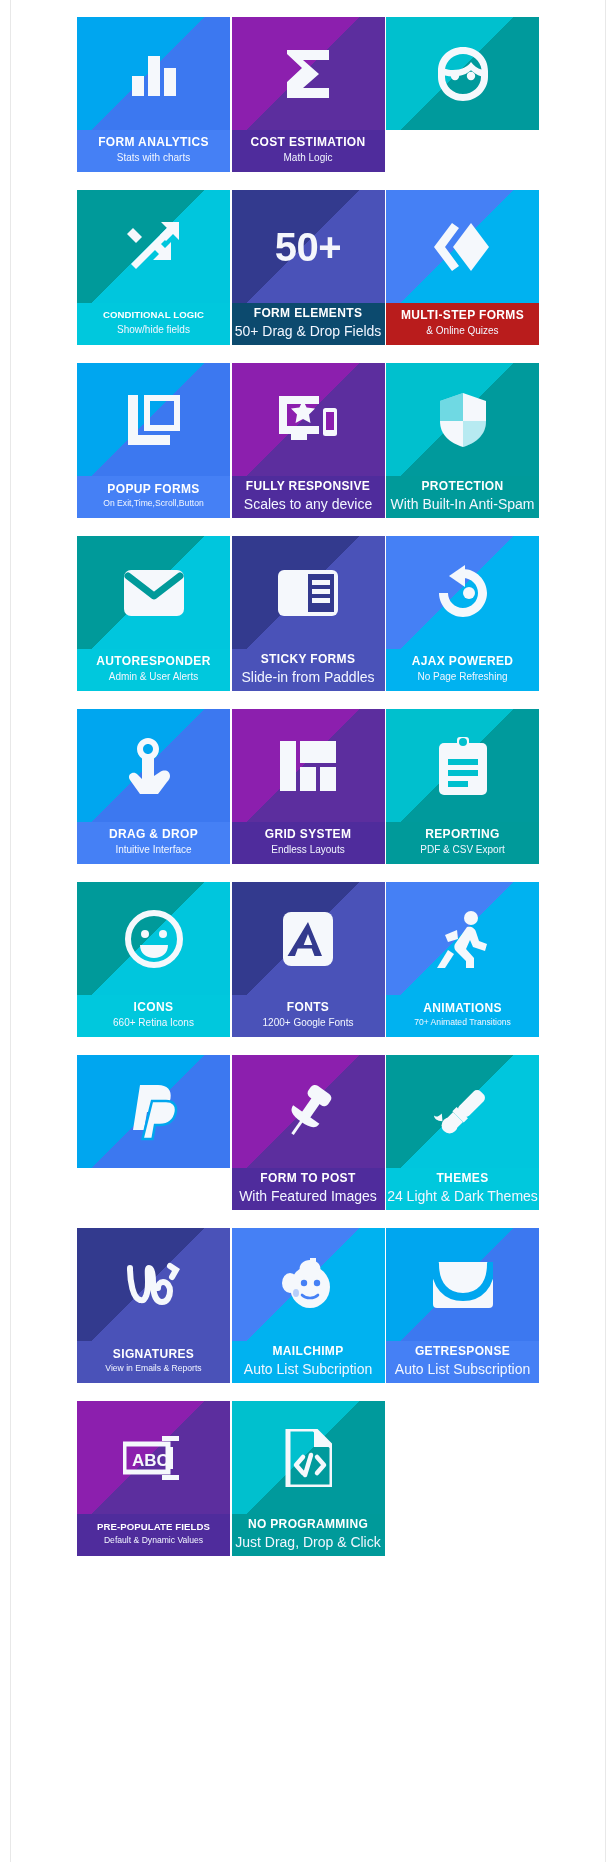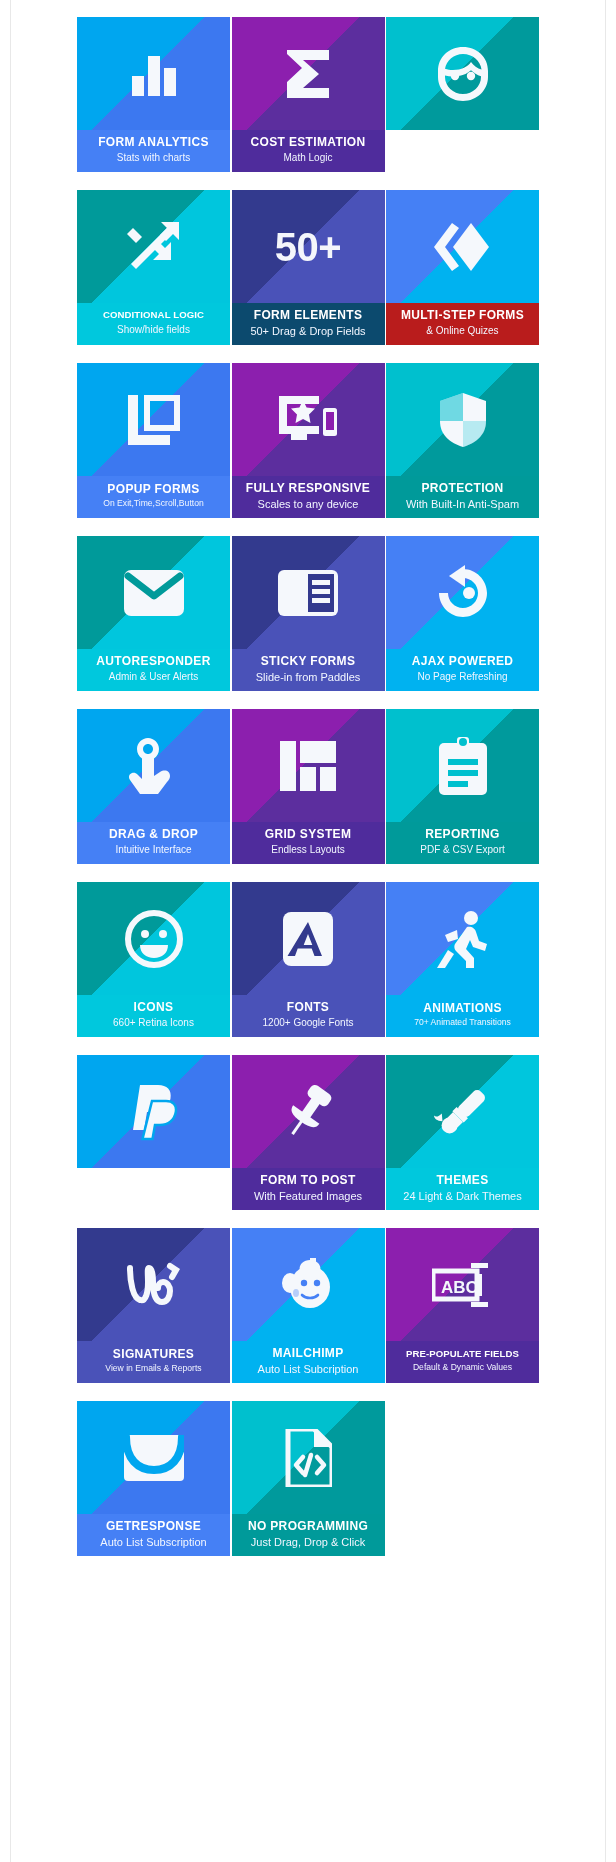--- a/index.html
+++ b/index.html
@@ -89,21 +89,21 @@
   .tile-sub {
     margin-top: 3px;
     font-size: 10px;
     font-weight: 400;
     color: #f2f6ff;
     line-height: 1.15;
     text-align: center;
     white-space: nowrap;
   }
   .tile-title.tight { font-size: 9.6px; letter-spacing: 0.1px; }
-  .tile-sub.tight { font-size: 11px; }
+  .tile-sub.tight { font-size: 14px; }
   .tile-sub.tighter { font-size: 8.6px; }
 </style>
 </head>
 <body>
 
 <div class="page-frame">
   <div class="grid" id="grid">
       <div class="tile">
     <div class="tile-icon" style="background:#00a6ef">
       <div class="tile-shadow" style="background:linear-gradient(135deg, transparent 0 48%, #3c78f0 48% 100%)"></div>
@@ -470,53 +470,53 @@
               <ellipse cx="16" cy="36" rx="3" ry="4" fill="#4580f5" opacity=".35"></ellipse>
             </svg>
           </div>
     </div>
     <div class="tile-foot" style="background:#00b2f0">
       <div class="tile-title">MAILCHIMP</div>
       <div class="tile-sub tight">Auto List Subcription</div>
     </div>
       </div>
       <div class="tile">
+    <div class="tile-icon" style="background:#00a6ef">
+      <div class="tile-shadow" style="background:linear-gradient(135deg, transparent 0 48%, #3c78f0 48% 100%)"></div>
+      <div class="tile-glyph">
+            <svg width="60" height="46" viewBox="0 0 60 46">
+              <rect x="0" y="0" width="60" height="46" rx="4" fill="#f5f8fc"></rect>
+              <path d="M2 2c0 22 12 33 28 33S58 24 58 2" fill="none" stroke="#00a6ef" stroke-width="8" stroke-linecap="round"></path>
+            </svg>
+          </div>
+    </div>
+    <div class="tile-foot" style="background:#4580f5">
+      <div class="tile-title">GETRESPONSE</div>
+      <div class="tile-sub tight">Auto List Subscription</div>
+    </div>
+      </div>
+      <div class="tile">
     <div class="tile-icon" style="background:#8c1fae">
       <div class="tile-shadow" style="background:linear-gradient(135deg, transparent 0 48%, #5c2e9e 48% 100%)"></div>
       <div class="tile-glyph">
             <svg width="62" height="50" viewBox="0 0 62 50">
               <rect x="1" y="11" width="44" height="28" fill="none" stroke="#f5f8fc" stroke-width="5"></rect>
               <text x="9" y="33" font-family="Liberation Sans, sans-serif" font-size="17" font-weight="700" fill="#f5f8fc">ABC</text>
               <rect x="45" y="14" width="5" height="22" fill="#f5f8fc"></rect>
               <rect x="39" y="3" width="17" height="5" fill="#f5f8fc"></rect>
               <rect x="39" y="42" width="17" height="5" fill="#f5f8fc"></rect>
             </svg>
           </div>
     </div>
     <div class="tile-foot" style="background:#4f2c9c">
       <div class="tile-title tight">PRE-POPULATE FIELDS</div>
       <div class="tile-sub tighter">Default &amp; Dynamic Values</div>
     </div>
       </div>
       <div class="tile">
-    <div class="tile-icon" style="background:#00a6ef">
-      <div class="tile-shadow" style="background:linear-gradient(135deg, transparent 0 48%, #3c78f0 48% 100%)"></div>
-      <div class="tile-glyph">
-            <svg width="60" height="46" viewBox="0 0 60 46">
-              <rect x="0" y="0" width="60" height="46" rx="4" fill="#f5f8fc"></rect>
-              <path d="M2 2c0 22 12 33 28 33S58 24 58 2" fill="none" stroke="#00a6ef" stroke-width="8" stroke-linecap="round"></path>
-            </svg>
-          </div>
-    </div>
-    <div class="tile-foot" style="background:#4580f5">
-      <div class="tile-title">GETRESPONSE</div>
-      <div class="tile-sub tight">Auto List Subscription</div>
-    </div>
-      </div>
-      <div class="tile">
     <div class="tile-icon" style="background:#00c0ce">
       <div class="tile-shadow" style="background:linear-gradient(135deg, transparent 0 48%, #009a9c 48% 100%)"></div>
       <div class="tile-glyph">
             <svg width="48" height="58" viewBox="0 0 48 58">
               <path d="M4 0h26l18 18v40H4z" fill="none" stroke="#f5f8fc" stroke-width="5"></path>
               <path d="M30 0l18 18H30z" fill="#f5f8fc"></path>
               <path d="M19 28l-7 8 7 8M33 28l7 8-7 8M27 26l-6 20" fill="none" stroke="#f5f8fc" stroke-width="4.5" stroke-linecap="round" stroke-linejoin="round"></path>
             </svg>
           </div>
     </div>

